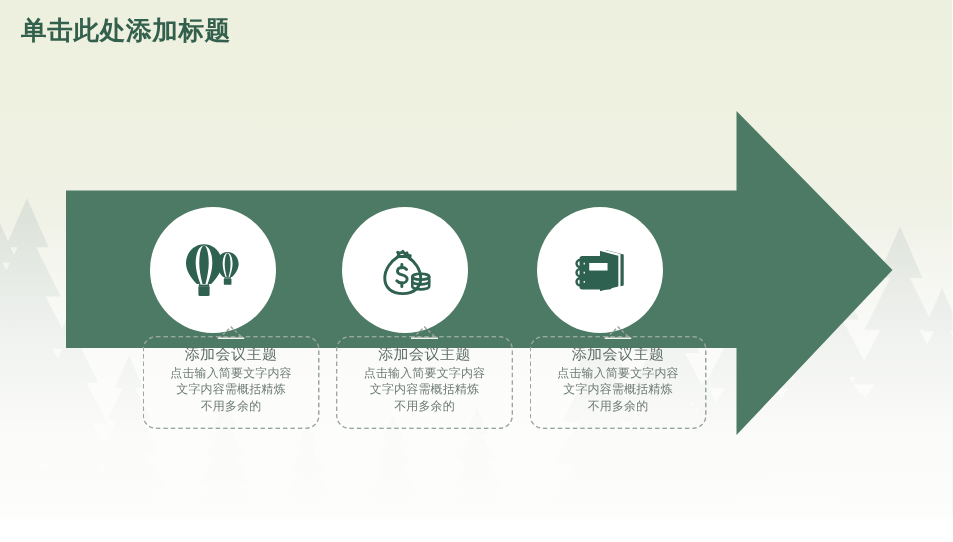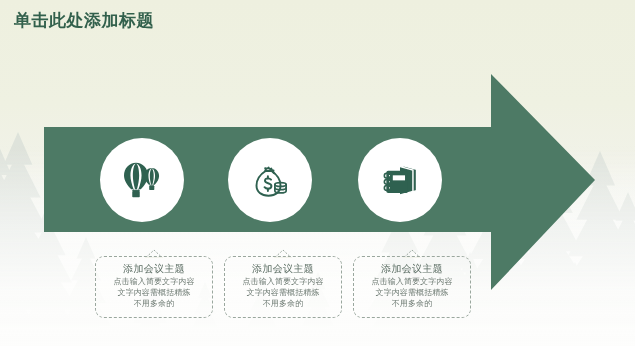--- a/index.html
+++ b/index.html
@@ -78,21 +78,21 @@
     justify-content: center;
   }
   #circle-1 { left: 100px; }
   #circle-2 { left: 228px; }
   #circle-3 { left: 358px; }
   .circle svg { display: block; }
 
   
   .callout {
     position: absolute;
-    top: 256px;
+    top: 224px;
     width: 118px;
     height: 62px;
     border: 1px dashed #9aa79e;
     border-radius: 9px;
     background: transparent;
     box-sizing: border-box;
     text-align: center;
     padding-top: 5px;
   }
   #callout-1 { left: 95px; }

